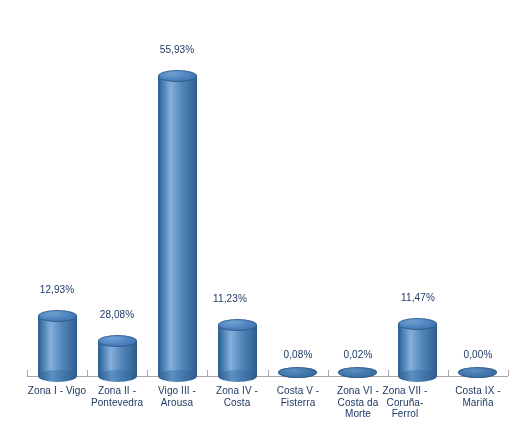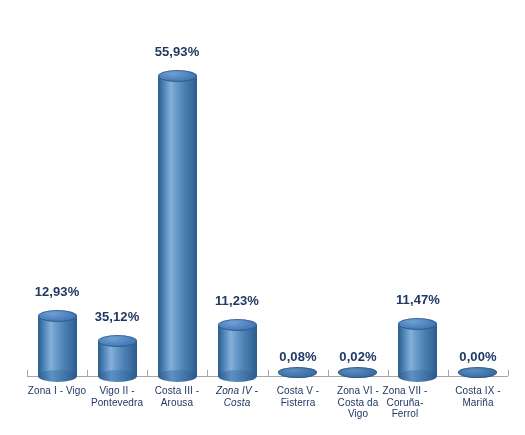--- a/index.html
+++ b/index.html
@@ -50,24 +50,23 @@
     background:linear-gradient(to right,#2d5d8d 0%,#5d90c2 35%,#3f74a8 70%,#2c5a8a 100%);
   }
   .bar.flat .top{
     top:0;height:100%;
     background:radial-gradient(ellipse at 40% 32%, #5b8dc3 0%, #3f74a8 55%, #2f6094 100%);
   }
 
   
   .value-label{
     position:absolute;
-    font-size:13px;color:#1f3864;
+    font-size:10px;color:#1f3864;
     text-align:center;white-space:nowrap;
     letter-spacing:.1px;
-    font-weight:bold;
   }
   .cat-label{
     position:absolute;
     font-size:10px;color:#1f3864;
     text-align:center;line-height:11.5px;
     letter-spacing:.1px;
   }
 </style>
 </head>
 <body>
@@ -116,52 +115,52 @@
         <div class="body"></div>
         <div class="bottom"></div>
         <div class="top"></div>
       </div>
       <div class="bar flat" title="Zona IX - Mariña 0,00%" style="left: 458px; width: 39px; height: 11px; top: 367px;">
         <div class="top"></div>
       </div>
     </div>
   <div id="value-labels">
       <div class="value-label" style="left: 17px; width: 80px; top: 284px;">12,93%</div>
-      <div class="value-label" style="left: 77px; width: 80px; top: 309px;">35,12%</div>
+      <div class="value-label" style="left: 77px; width: 80px; top: 309px;">28,08%</div>
       <div class="value-label" style="left: 137px; width: 80px; top: 44px;">55,93%</div>
-      <div class="value-label" style="left: 197px; width: 80px; top: 293px; text-align: center;">11,23%</div>
+      <div class="value-label" style="left: 190px; width: 80px; top: 293px; text-align: center;">11,23%</div>
       <div class="value-label" style="left: 258px; width: 80px; top: 349px;">0,08%</div>
       <div class="value-label" style="left: 318px; width: 80px; top: 349px;">0,02%</div>
       <div class="value-label" style="left: 378px; width: 80px; top: 292px; text-align: center;">11,47%</div>
       <div class="value-label" style="left: 438px; width: 80px; top: 349px;">0,00%</div>
     </div>
   <div id="cat-labels">
       <div class="cat-label" style="left: 27px; width: 60px; top: 385px;">
         <div>Zona I - Vigo</div>
       </div>
       <div class="cat-label" style="left: 87px; width: 60px; top: 385px;">
-        <div>Vigo II -</div>
+        <div>Zona II -</div>
         <div>Pontevedra</div>
       </div>
       <div class="cat-label" style="left: 147px; width: 60px; top: 385px;">
-        <div>Costa III -</div>
+        <div>Vigo III -</div>
         <div>Arousa</div>
       </div>
-      <div class="cat-label" style="left: 207px; width: 60px; top: 385px; font-style: italic;">
+      <div class="cat-label" style="left: 207px; width: 60px; top: 385px;">
         <div>Zona IV -</div>
         <div>Costa</div>
       </div>
       <div class="cat-label" style="left: 268px; width: 60px; top: 385px;">
         <div>Costa V -</div>
         <div>Fisterra</div>
       </div>
       <div class="cat-label" style="left: 328px; width: 60px; top: 385px;">
         <div>Zona VI -</div>
         <div>Costa da</div>
-        <div>Vigo</div>
+        <div>Morte</div>
       </div>
       <div class="cat-label" style="left: 375px; width: 60px; top: 385px;">
         <div>Zona VII -</div>
         <div>Coruña-Ferrol</div>
       </div>
       <div class="cat-label" style="left: 448px; width: 60px; top: 385px;">
         <div>Costa IX -</div>
         <div>Mariña</div>
       </div>
     </div>

